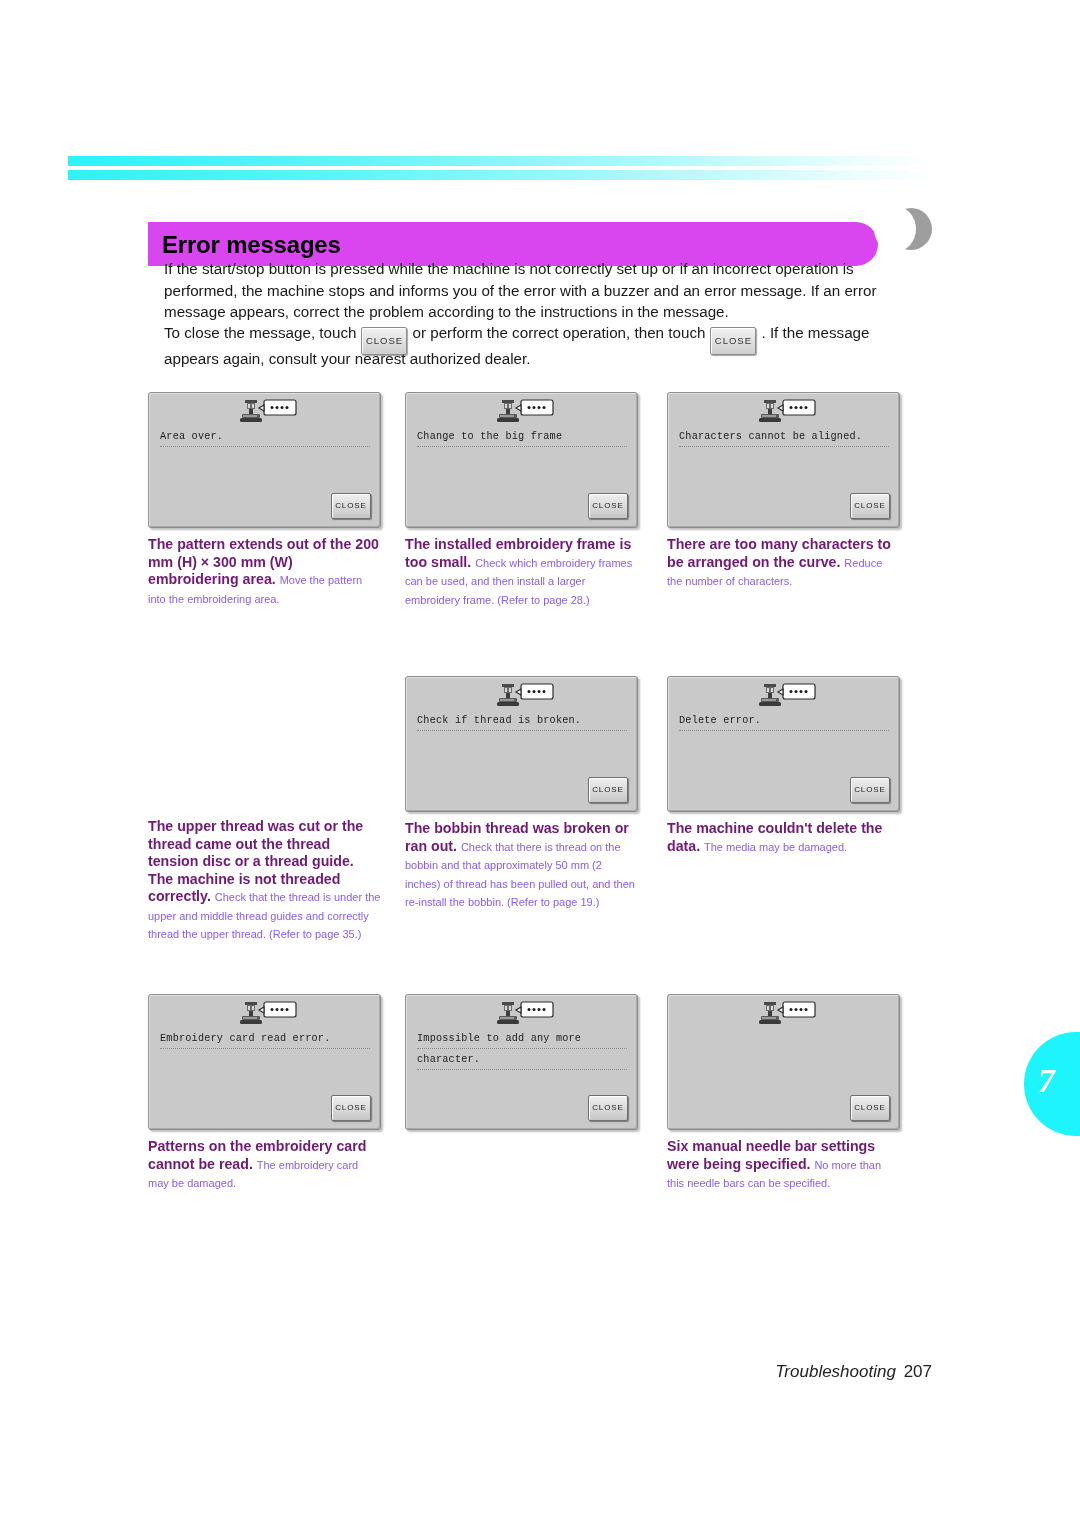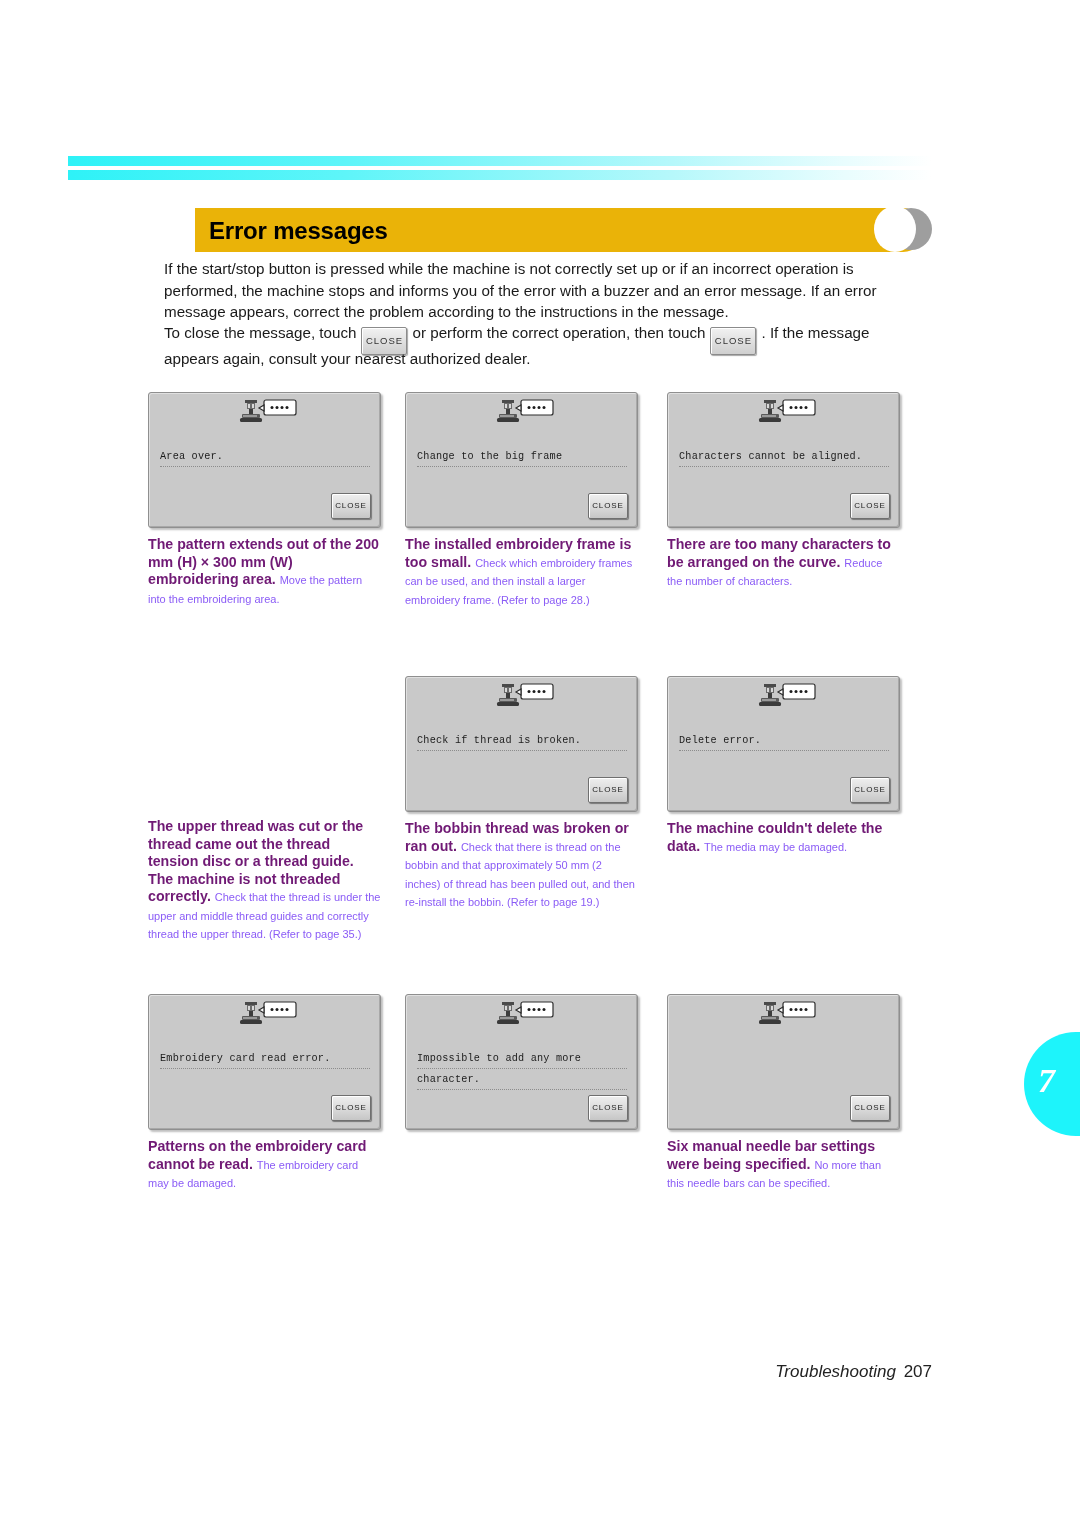--- a/index.html
+++ b/index.html
@@ -38,26 +38,25 @@
   .title-wrap {
     position: absolute;
     left: 148px;
     top: 207px;
     width: 790px;
     height: 44px;
   }
   .title-bar {
     position: absolute;
     left: 0;
-    top: 1px;
+    top: 15px;
     width: 730px;
     height: 44px;
-    background: #eab308;
+    background: #d946ef;
     border-radius: 0 22px 22px 0;
-    margin-left: 47px;
   }
   .title-text {
     position: absolute;
     left: 14px;
     top: 9px;
     font-size: 24px;
     font-weight: bold;
     letter-spacing: -0.2px;
     color: #000;
     font-family: "Liberation Sans", sans-serif;
@@ -154,21 +153,20 @@
   .lcd-msg {
     position: absolute;
     left: 11px;
     top: 36px;
     right: 10px;
     font-family: "Liberation Mono", "DejaVu Sans Mono", monospace;
     font-size: 10.2px;
     line-height: 16px;
     color: #1c1c1c;
     letter-spacing: 0.2px;
-    margin-top: 20px;
   }
   .lcd-line {
     position: relative;
     white-space: pre;
     border-bottom: 1px dotted #8c8c8c;
     padding-bottom: 1px;
     margin-bottom: 3px;
   }
   .lcd-close {
     position: absolute;

